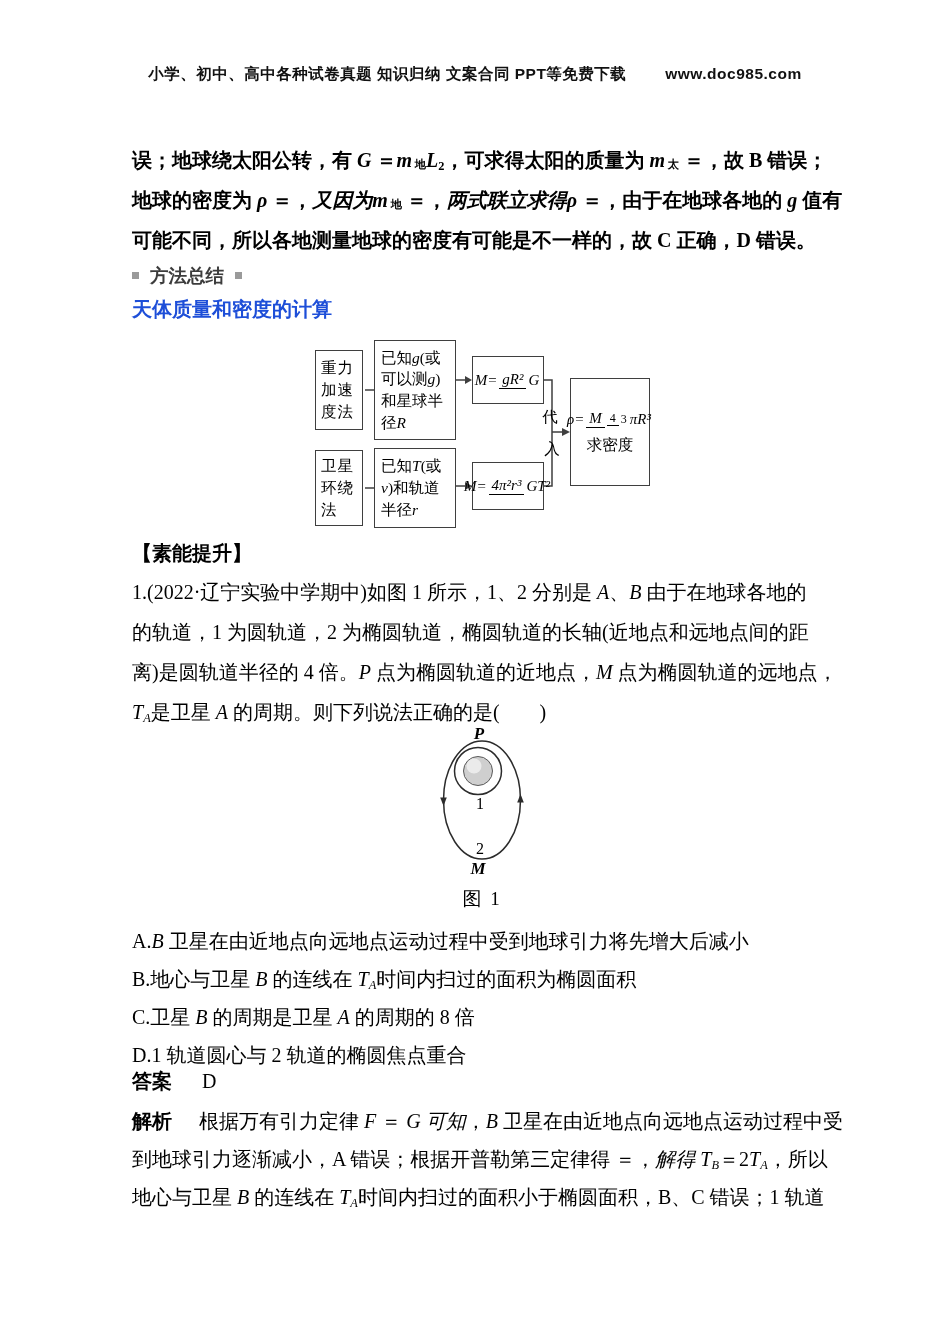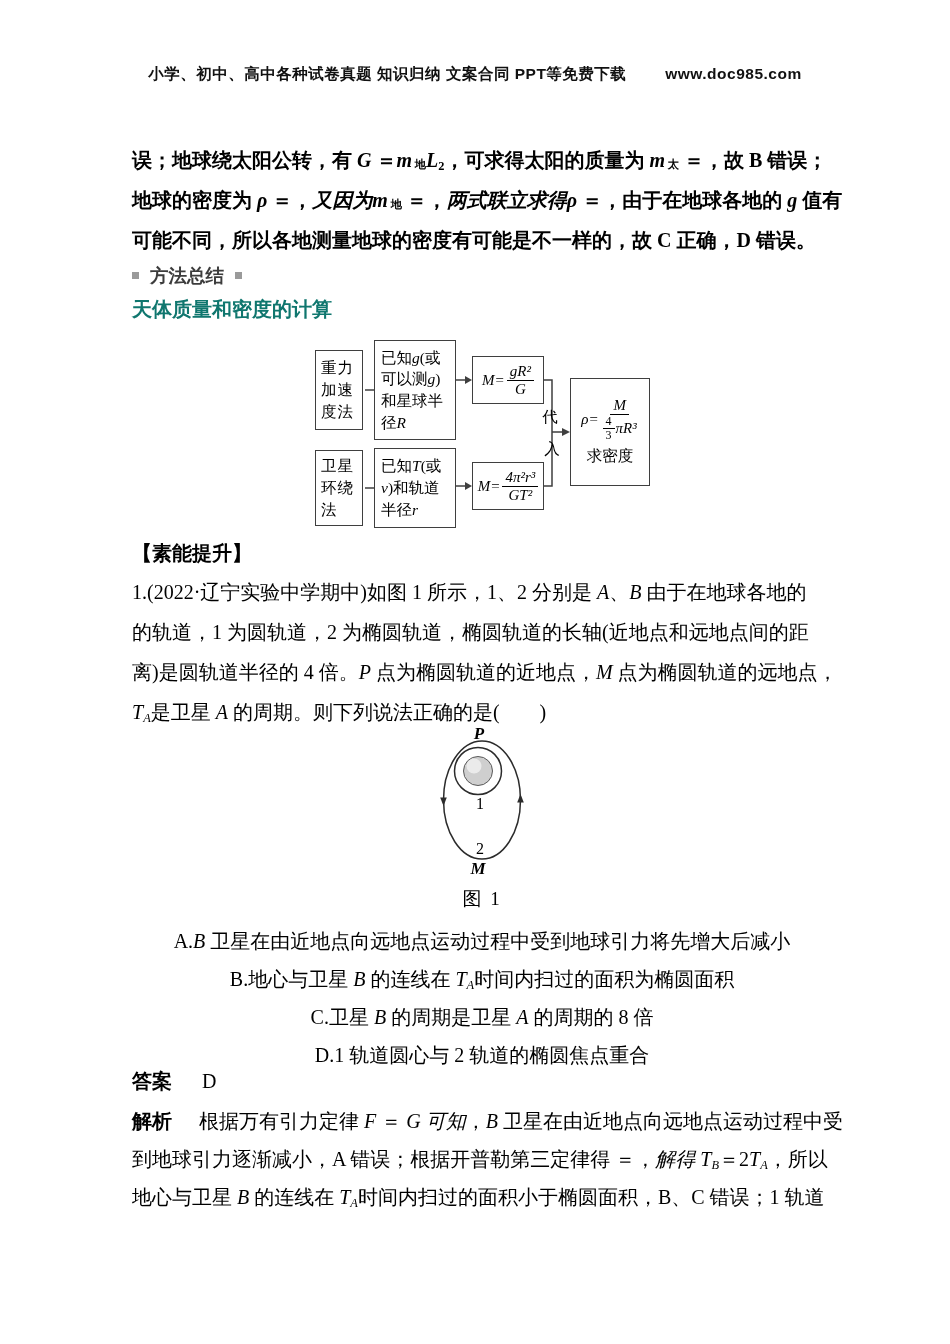--- a/index.html
+++ b/index.html
@@ -23,21 +23,21 @@
 
   
   .intro{top:140px;}
   .banner{position:absolute;left:132px;top:260px;height:30px;display:flex;align-items:center;
         font-family:"Liberation Sans","DejaVu Sans",sans-serif;font-weight:700;
         font-size:18.5px;color:#3c3c3c;}
   .banner .sq{width:7px;height:7px;background:#9a9a9a;display:inline-block;}
   .banner .sq.left{margin-right:11px;}
   .banner .sq.right{margin-left:11px;}
   .sec-title{position:absolute;left:132px;top:296px;font-family:"Liberation Sans","DejaVu Sans",sans-serif;
-        font-weight:700;font-size:20px;color:#0f766e;}
+        font-weight:700;font-size:20px;color:#1d4ed8;}
   .enhance{position:absolute;left:132px;top:540px;font-family:"Liberation Sans","DejaVu Sans",sans-serif;
         font-weight:700;font-size:20px;}
   .question{top:572px;}
   .question .tline{line-height:40px;height:40px;}
   .opts{top:922px;}
   .opts .tline{line-height:38px;height:38px;}
   .answer-row{position:absolute;left:132px;top:1068px;font-size:20px;display:flex;align-items:baseline;}
   .blabel{font-family:"Liberation Sans","DejaVu Sans",sans-serif;font-weight:700;font-size:20px;}
   .answer-row .val{margin-left:30px;font-size:20px;}
   .analysis{top:1102px;}
@@ -46,21 +46,21 @@
 
   
   .flowchart{position:absolute;left:300px;top:338px;width:362px;height:200px;
         font-size:15.5px;line-height:1.4;}
   .flowchart .layer{position:absolute;left:0;top:0;width:100%;height:100%;}
   .fc-box{position:absolute;border:1.6px solid #3f3f3f;background:#fff;box-sizing:border-box;
         display:flex;align-items:center;justify-content:center;text-align:left;}
   .fc-method{width:48px;padding:2px 5px;letter-spacing:1px;}
   .fc-known{width:82px;padding:3px 6px;}
   .fc-formula{flex-direction:row;gap:2px;font-size:15px;}
-  .frac{display:inline-flex;flex-direction:column;align-items:center;line-height:1.12;}
+  .frac{display:inline-flex;flex-direction:row;align-items:center;line-height:1.12;}
   .frac .num{border-bottom:1.3px solid #000;padding:0 3px;}
   .frac .den{padding:0 2px;}
   .fc-result{flex-direction:column;gap:4px;padding:4px;}
   .fc-result .row{display:flex;align-items:center;gap:2px;font-size:15px;}
   .minifrac{font-size:12px;line-height:1.05;}
   .denrow{display:flex;align-items:center;gap:1px;}
 
   
   .figure{position:absolute;left:132px;top:726px;width:700px;text-align:center;}
   .figure .cap{margin-top:4px;font-size:19px;letter-spacing:2px;}
@@ -173,21 +173,21 @@
       <circle cx="87" cy="40" r="7.5" fill="#ebebeb"></circle>
       <path d="M56.5,80 L53.2,71.5 L59.8,71.5 Z" fill="#2b2b2b"></path>
       <path d="M133.5,68 L130.2,76.5 L136.8,76.5 Z" fill="#2b2b2b"></path>
       <text x="93" y="83" font-size="16" text-anchor="middle">1</text>
       <text x="93" y="128" font-size="16" text-anchor="middle">2</text>
       <text x="91" y="148" font-size="17" font-style="italic" font-weight="bold" text-anchor="middle">M</text>
     </svg>
     <div class="cap">图 1</div>
   </div>
 
-  <div class="content opts" style="top:922px;text-align:center;">
+  <div class="content opts" style="top:922px;">
     <div class="tline"><span>A.</span><span class="i">B</span><span> 卫星在由近地点向远地点运动过程中受到地球引力将先增大后减小</span></div>
     <div class="tline"><span>B.地心与卫星 </span><span class="i">B</span><span> 的连线在 </span><span class="i">T</span><span class="subi">A</span><span>时间内扫过的面积为椭圆面积</span></div>
     <div class="tline"><span>C.卫星 </span><span class="i">B</span><span> 的周期是卫星 </span><span class="i">A</span><span> 的周期的 8 倍</span></div>
     <div class="tline"><span>D.1 轨道圆心与 2 轨道的椭圆焦点重合</span></div>
   </div>
 
   <div class="answer-row">
     <span class="blabel">答案</span>
     <span class="val">D</span>
   </div>

